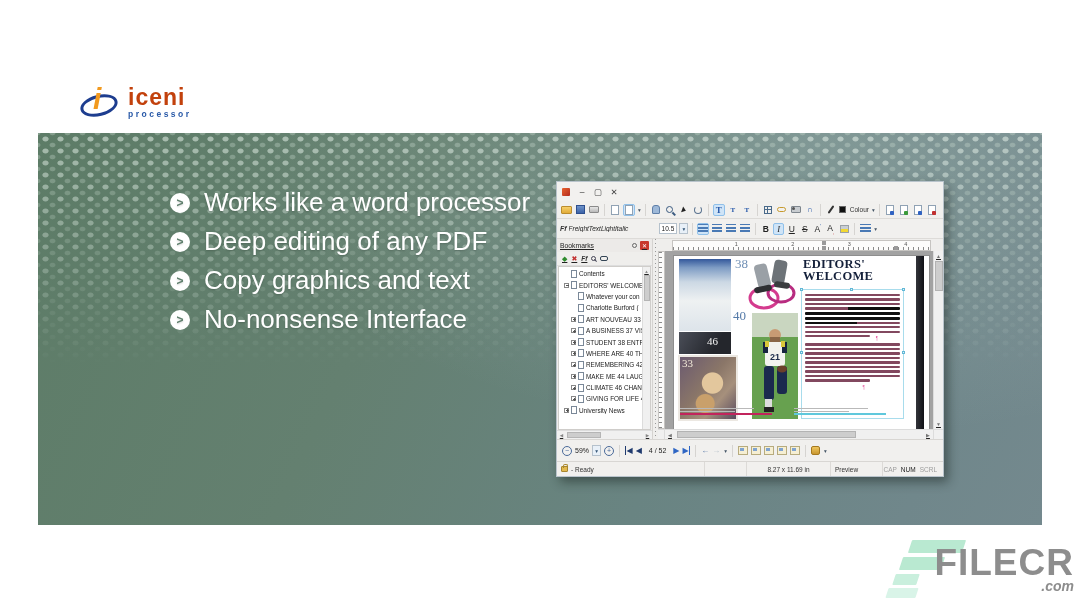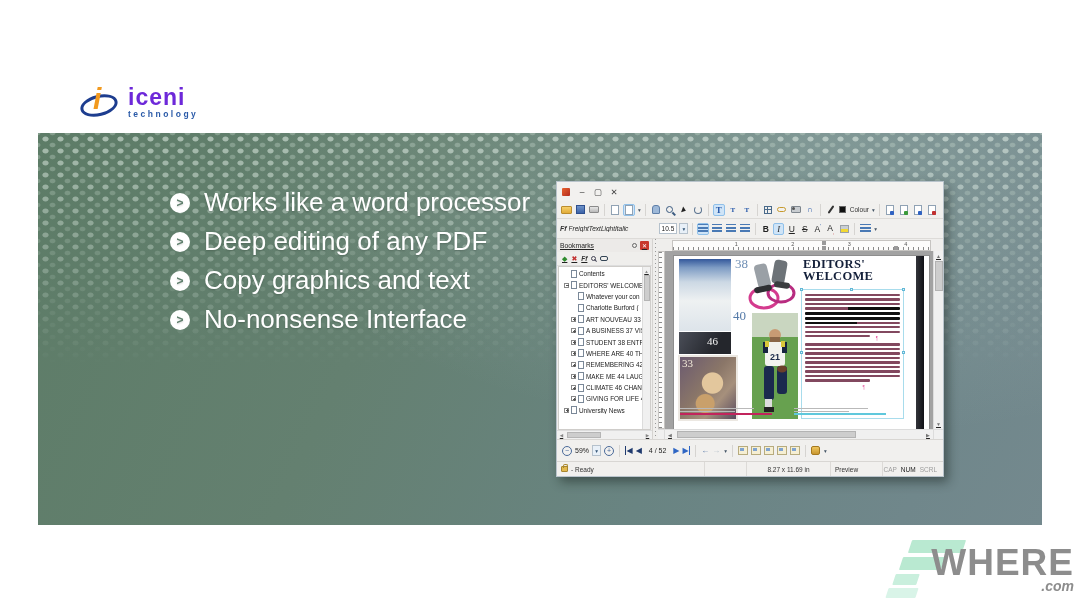--- a/index.html
+++ b/index.html
@@ -8,21 +8,21 @@
   .stage { position:relative; width:1080px; height:608px; background:#fff; }
 
   
   .logo { position:absolute; left:80px; top:86px; display:flex; align-items:flex-start; }
   .lg-mark { position:relative; width:44px; height:38px; }
   .lg-ell { position:absolute; left:0; top:9px; width:38px; height:21px; border:3px solid #1d3d8f;
             border-radius:50%; transform:rotate(-14deg); }
   .lg-i { position:absolute; left:13px; top:-4px; font-style:italic; font-weight:bold;
           font-size:30px; color:#f29a1f; }
   .lg-text { margin-left:4px; }
-  .lg-name { font-size:23px; font-weight:bold; color:#6d28d9; letter-spacing:1px; line-height:22px; }
+  .lg-name { font-size:23px; font-weight:bold; color:#c2410c; letter-spacing:1px; line-height:22px; }
   .lg-tag { font-size:8.5px; font-weight:bold; color:#2a5aa8; letter-spacing:2.5px; margin-top:1px; }
 
   
   .banner { position:absolute; left:38px; top:133px; width:1004px; height:392px;
             background:
               radial-gradient(ellipse at 78% 0%, rgba(190,205,200,.28), transparent 55%),
               linear-gradient(115deg,#5d7c67 0%,#648070 35%,#698482 65%,#70878b 88%,#74898e 100%); }
   .dots { position:absolute; left:0; top:0; width:100%; height:245px;
           background-image:
             radial-gradient(rgba(230,242,234,.55) 2.6px, rgba(230,242,234,0) 3.6px),
@@ -251,21 +251,21 @@
 
 <div class="stage">
 
   <div class="logo">
     <div class="lg-mark">
       <div class="lg-ell"></div>
       <div class="lg-i">i</div>
     </div>
     <div class="lg-text">
       <div class="lg-name">iceni</div>
-      <div class="lg-tag">technology</div>
+      <div class="lg-tag">processor</div>
     </div>
   </div>
 
   <div class="banner">
     <div class="dots"></div>
 
     <ul class="bullets">
       <li>
         <span class="blt">
             <span>&gt;</span>
@@ -677,18 +677,18 @@
       </div>
     </div>
   </div>
 
   <div class="filecr">
     <span class="fbar fb1"></span>
     <span class="fbar fb2"></span>
     <span class="fbar fb3"></span>
     <span class="fbar fb4"></span>
     <div class="fcr-text">
-      <div class="fcr-name">WHERE</div>
+      <div class="fcr-name">FILECR</div>
       <div class="fcr-com">.com</div>
     </div>
   </div>
 
 </div>
 
 </body></html>

